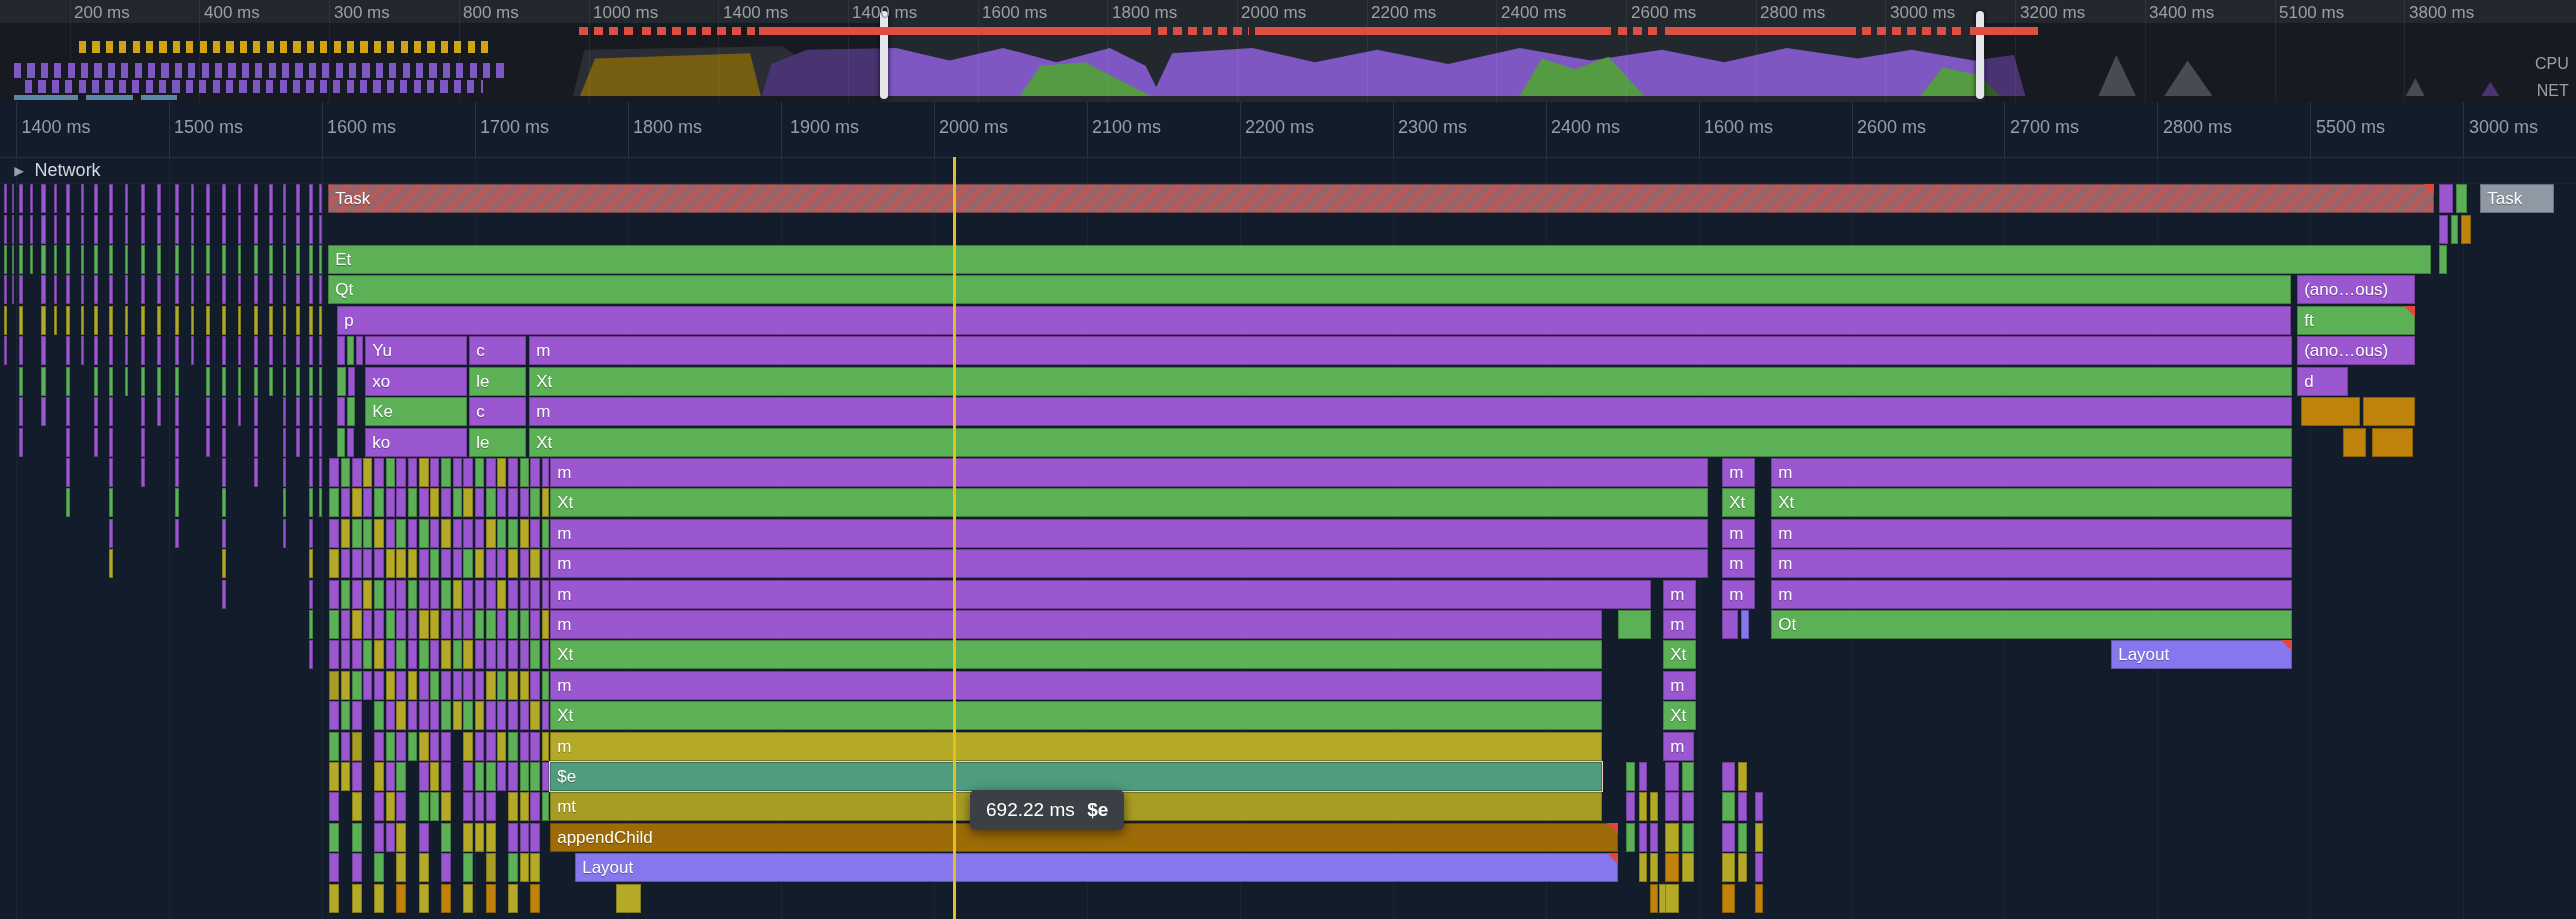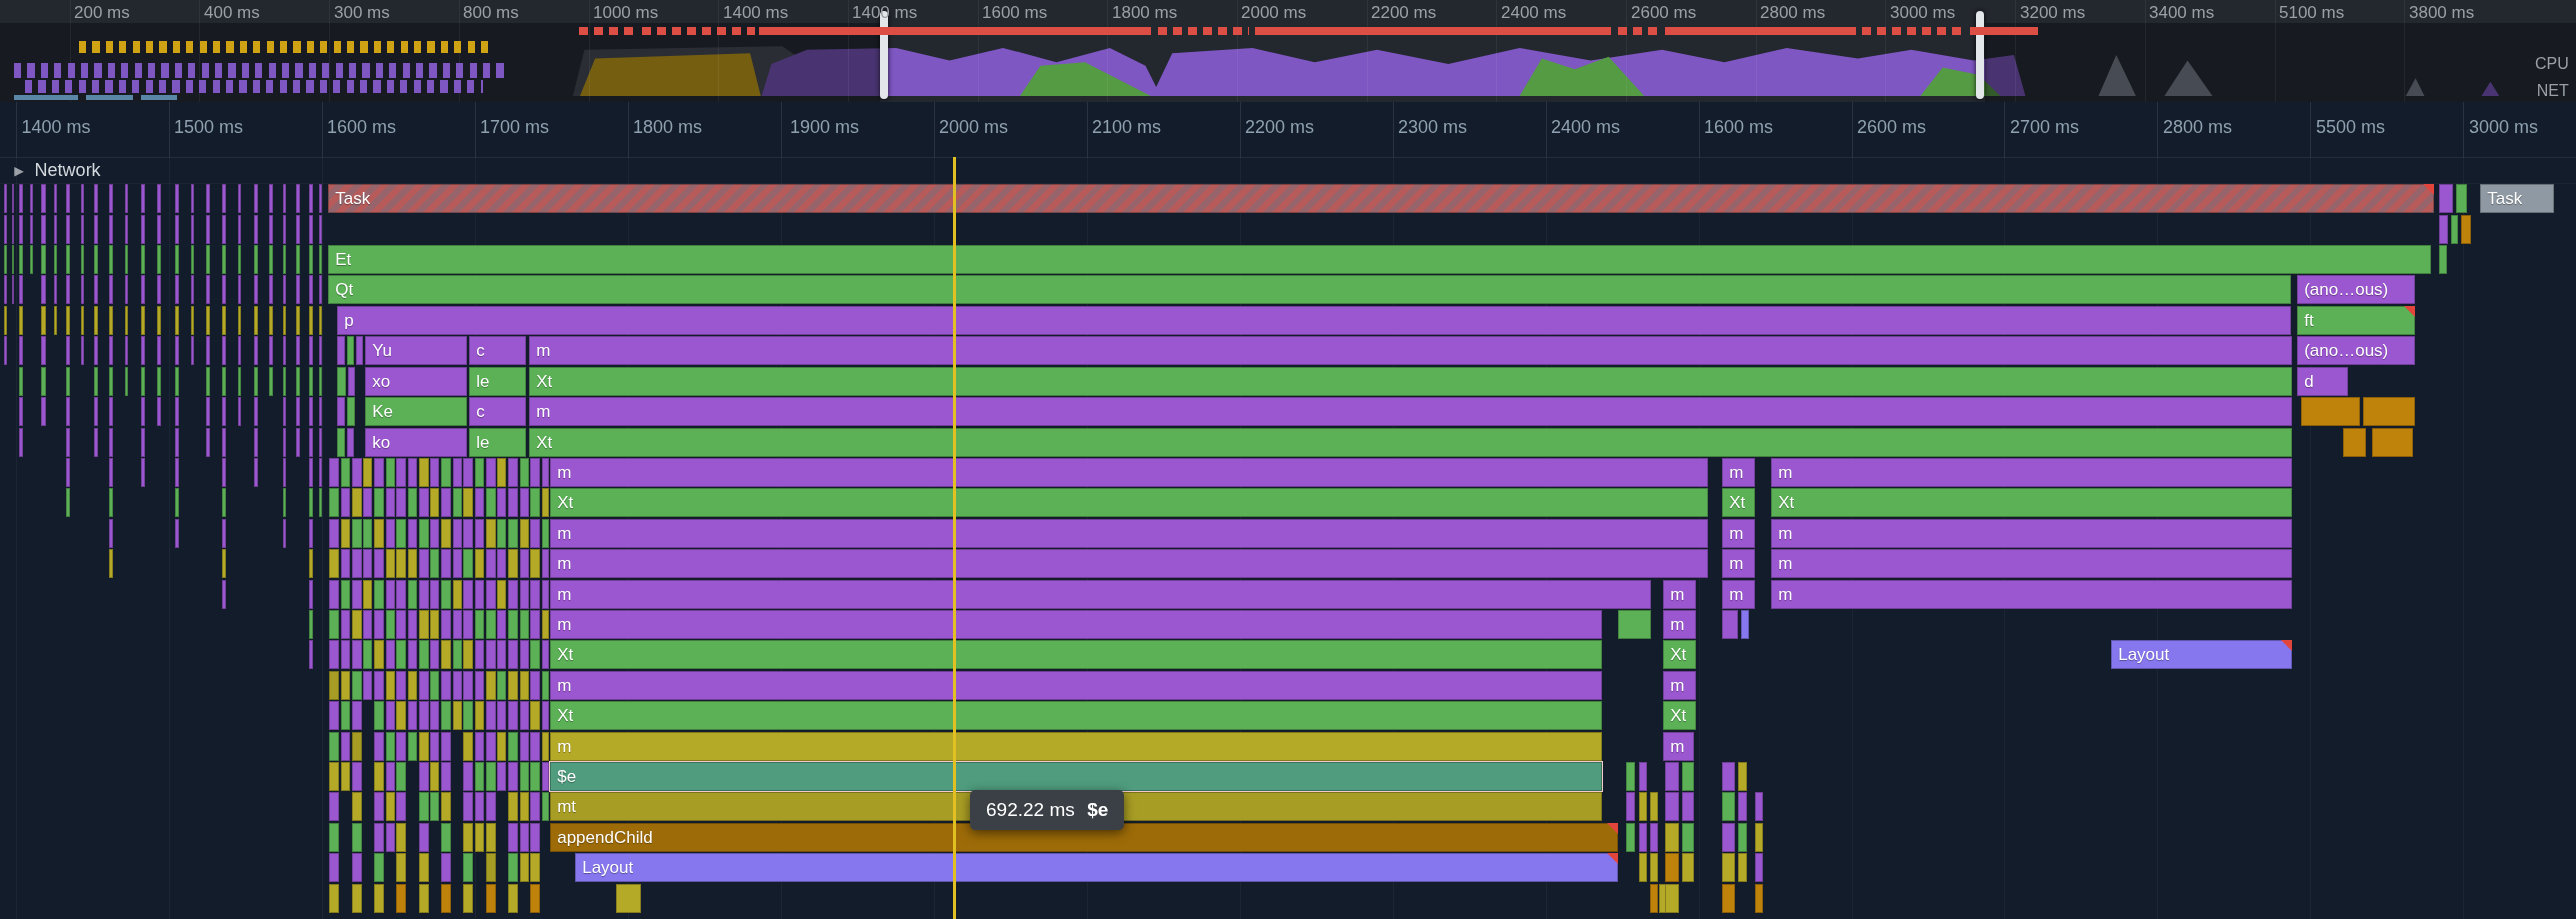--- a/index.html
+++ b/index.html
@@ -327,20 +327,23 @@
       </div>
       <div class="bar" style="left: 550px; top: 610px; width: 1052px; height: 29px; background-color: rgb(155, 87, 207);">
         <span>m</span>
       </div>
       <div class="bar" style="left: 1618px; top: 610px; width: 33px; height: 29px; background-color: rgb(92, 177, 87);"></div>
       <div class="bar" style="left: 1663px; top: 610px; width: 33px; height: 29px; background-color: rgb(155, 87, 207);">
         <span>m</span>
       </div>
       <div class="bar" style="left: 1722px; top: 610px; width: 16px; height: 29px; background-color: rgb(155, 87, 207);"></div>
       <div class="bar" style="left: 1741px; top: 610px; width: 8px; height: 29px; background-color: rgb(134, 119, 238);"></div>
+      <div class="bar" style="left: 1771px; top: 610px; width: 521px; height: 29px; background-color: rgb(92, 177, 87);">
+        <span>Ot</span>
+      </div>
       <div class="bar" style="left: 550px; top: 640px; width: 1052px; height: 29px; background-color: rgb(92, 177, 87);">
         <span>Xt</span>
       </div>
       <div class="bar" style="left: 1663px; top: 640px; width: 33px; height: 29px; background-color: rgb(92, 177, 87);">
         <span>Xt</span>
       </div>
       <div class="bar" style="left: 2111px; top: 640px; width: 181px; height: 29px; background-color: rgb(134, 119, 238);">
         <span>Layout</span>
         <div class="tri"></div>
       </div>

